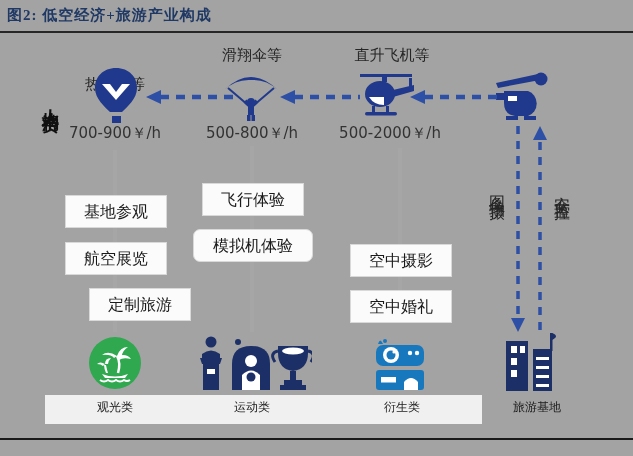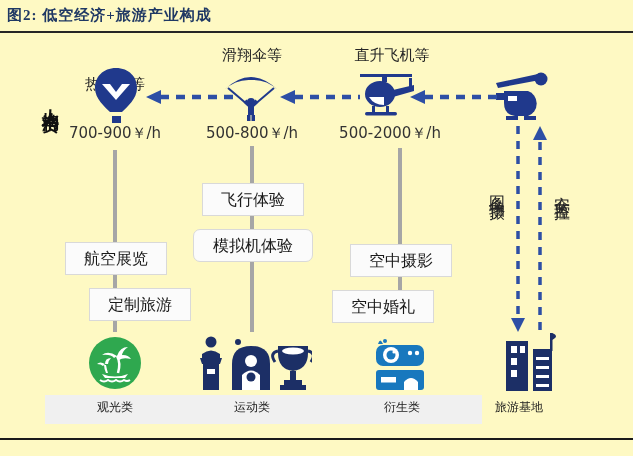--- a/index.html
+++ b/index.html
@@ -1,16 +1,16 @@
 <!DOCTYPE html>
 <html><head>
 <meta charset="utf-8">
 <style>
   html,body{margin:0;padding:0;background:#ffffff;}
-  .fig{position:relative;width:633px;height:456px;background:#fef9c3;overflow:hidden;
+  .fig{position:relative;width:633px;height:456px;background:#a3a3a3;overflow:hidden;
        font-family:"DejaVu Sans","Liberation Sans",sans-serif;color:#262626;}
   .title{position:absolute;left:7px;top:6px;font-family:"Liberation Serif","DejaVu Serif",serif;
          font-weight:bold;font-size:15px;color:#1f3864;letter-spacing:1px;}
   .rule-top{position:absolute;left:0;top:31px;width:633px;height:2px;background:#262626;}
   .rule-bottom{position:absolute;left:0;top:438px;width:633px;height:2px;background:#1a1a1a;}
   .hdr{position:absolute;top:46px;width:130px;text-align:center;font-size:15px;color:#262626;}
   .price{position:absolute;top:124px;width:130px;text-align:center;font-size:15px;color:#333;}
   .vtext{position:absolute;writing-mode:vertical-rl;text-orientation:upright;letter-spacing:3px;
          font-size:16px;color:#262626;}
   .axis{left:40px;top:96px;font-weight:bold;color:#111;font-size:17px;letter-spacing:2px;}
@@ -88,28 +88,29 @@
   <div class="price" style="left:50px;">700-900￥/h</div>
   <div class="price" style="left:187px;">500-800￥/h</div>
   <div class="price" style="left:325px;">500-2000￥/h</div>
 
   <div class="vtext axis">人均消费</div>
 
   <div class="vline" style="left:113px;top:150px;height:182px;"></div>
   <div class="vline" style="left:250px;top:146px;height:186px;"></div>
   <div class="vline" style="left:398px;top:148px;height:174px;"></div>
 
+  <div class="box" style="left:65px;top:195px;width:100px;">基地参观</div>
   <div class="box" style="left:65px;top:242px;width:100px;">航空展览</div>
   <div class="box" style="left:65px;top:288px;width:100px;margin-left:24px;">定制旅游</div>
 
   <div class="box" style="left:202px;top:183px;width:100px;">飞行体验</div>
   <div class="box" style="left:193px;top:229px;width:118px;border-radius:7px;">模拟机体验</div>
 
   <div class="box" style="left:350px;top:244px;width:100px;">空中摄影</div>
-  <div class="box" style="left:332px;top:290px;width:100px;">空中婚礼</div>
+  <div class="box" style="left:350px;top:290px;width:100px;">空中婚礼</div>
 
   <svg class="icon" style="left:502px;top:124px;" width="52" height="212" viewBox="0 0 52 212">
     <line x1="16" y1="2" x2="16" y2="194" stroke="#2d4fa5" stroke-width="3.5" stroke-dasharray="8,7"></line>
     <polygon points="9,194 23,194 16,208" fill="#2d4fa5"></polygon>
     <line x1="38" y1="18" x2="38" y2="210" stroke="#2d4fa5" stroke-width="3.5" stroke-dasharray="8,7"></line>
     <polygon points="31,16 45,16 38,2" fill="#2d4fa5"></polygon>
   </svg>
   <div class="vtext" style="left:486px;top:183px;">图像拍摄</div>
   <div class="vtext" style="left:551px;top:183px;">安全监控</div>
 
@@ -172,15 +173,15 @@
     <rect x="36" y="28" width="13" height="3" fill="#ffffff"></rect>
     <rect x="36" y="37" width="13" height="3" fill="#ffffff"></rect>
     <rect x="36" y="46" width="13" height="3" fill="#ffffff"></rect>
     <rect x="36" y="55" width="13" height="3" fill="#ffffff"></rect>
   </svg>
 
   <div class="catbar"></div>
   <div class="cat" style="left:60px;">观光类</div>
   <div class="cat" style="left:197px;">运动类</div>
   <div class="cat" style="left:347px;">衍生类</div>
-  <div class="cat" style="left:464px;font-family:Liberation Mono, monospace;">旅游基地</div>
+  <div class="cat" style="left:482px;font-family:Liberation Mono, monospace;">旅游基地</div>
 
 </div>
 
 </body></html>

